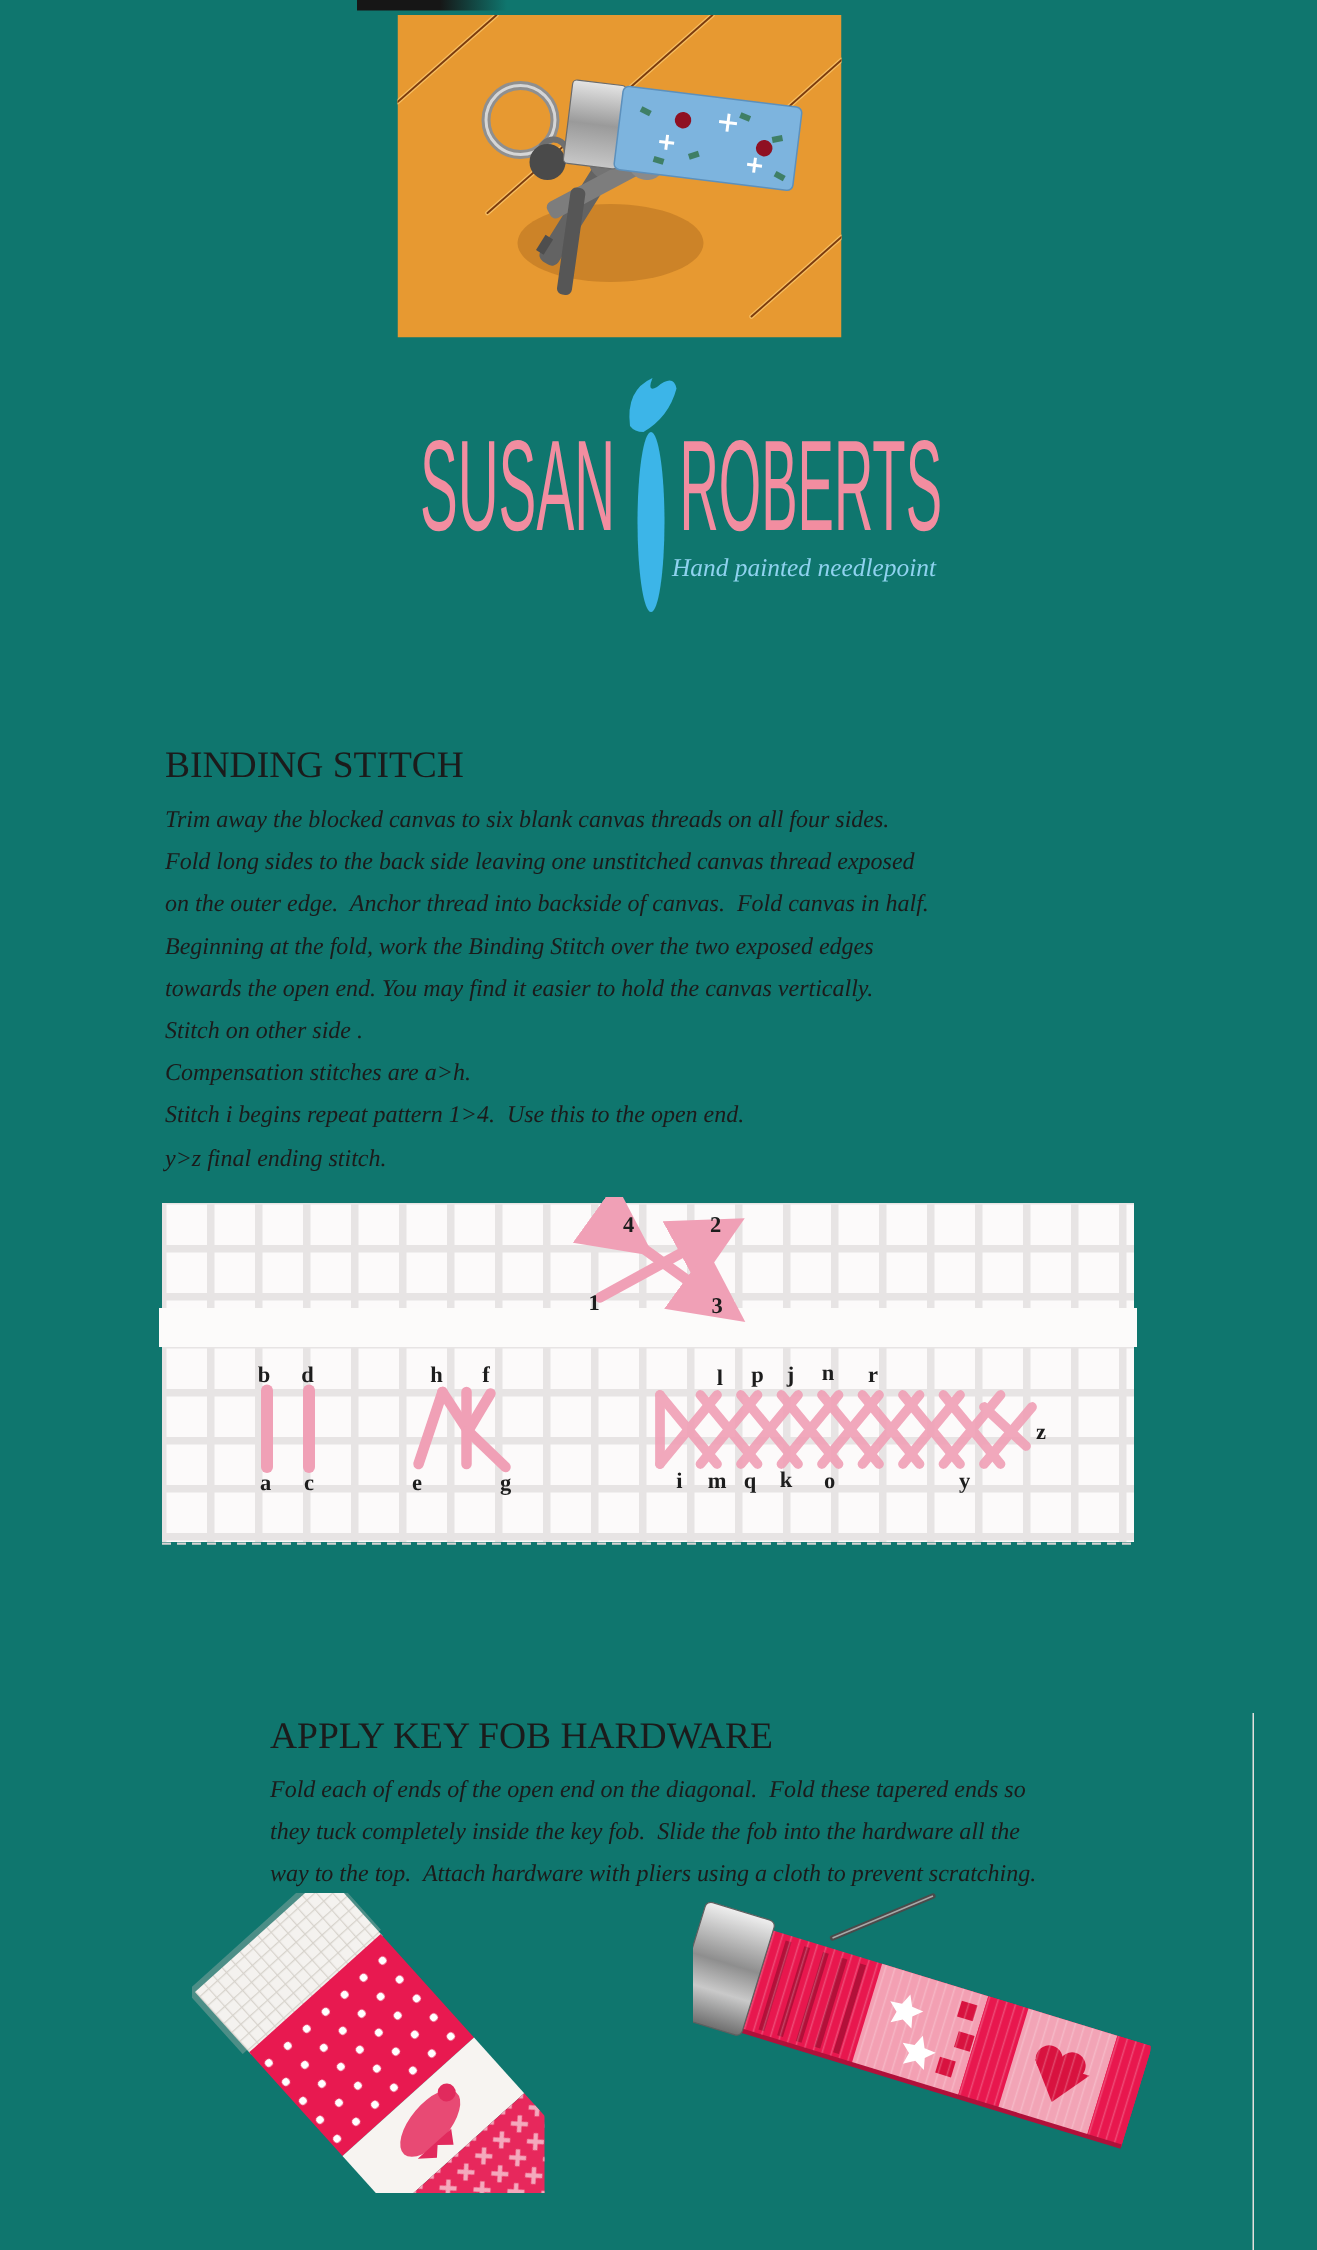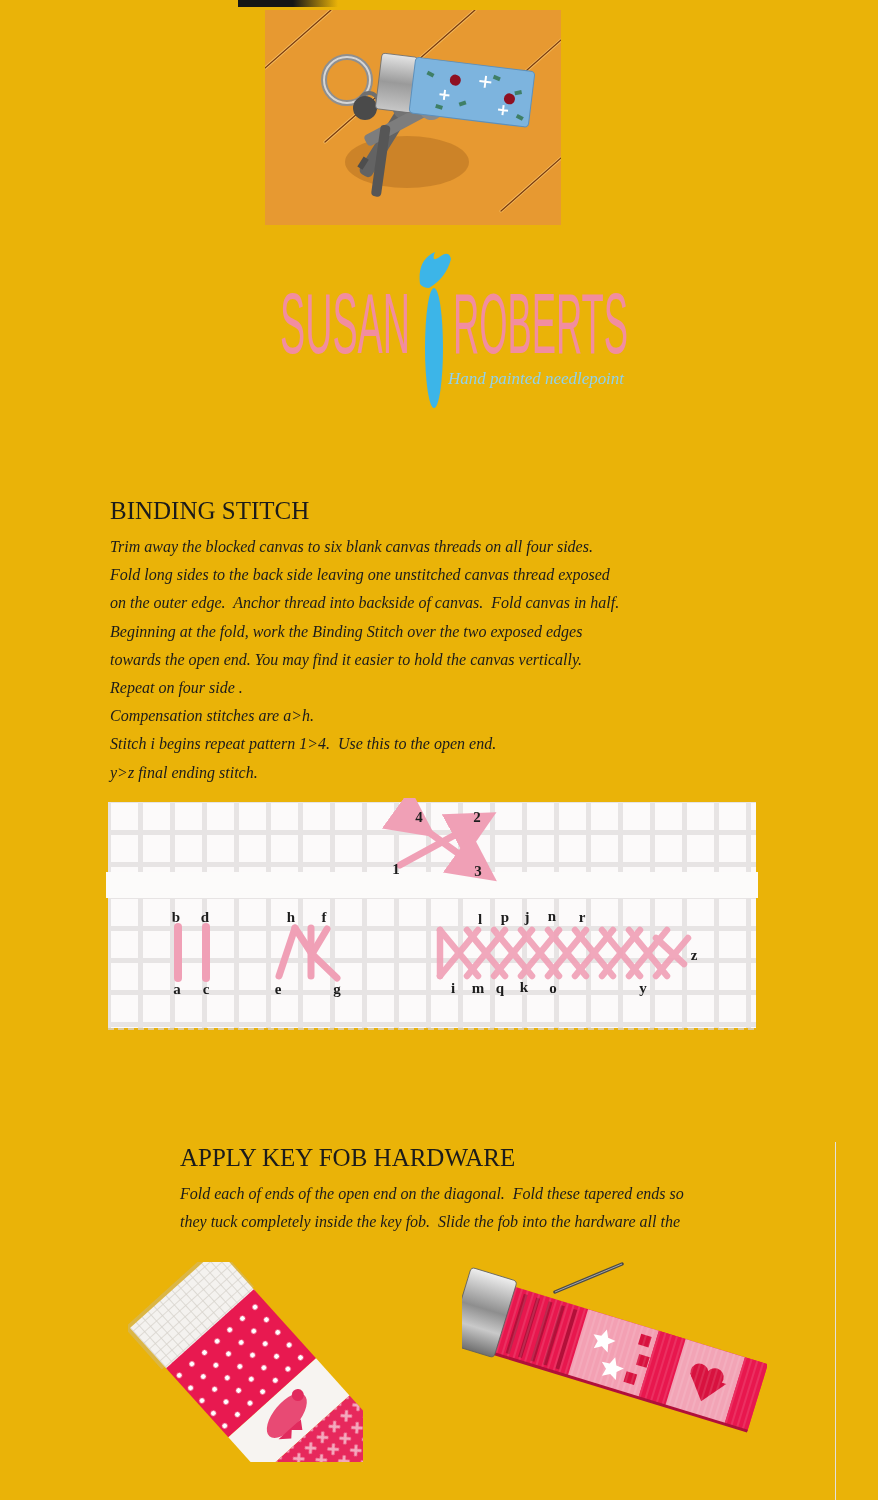--- a/index.html
+++ b/index.html
@@ -1,16 +1,16 @@
 <!DOCTYPE html>
 <html><head>
 <meta charset="utf-8">
 <style>
   html,body{margin:0;padding:0;background:#ffffff;}
-  .page{position:relative;width:878px;height:1500px;background:#eab308;overflow:hidden;
+  .page{position:relative;width:878px;height:1500px;background:#0f766e;overflow:hidden;
         font-family:"Liberation Serif",serif;color:#1b1b1b;}
   .abs{position:absolute;}
   .scan-bar{left:238px;top:0;width:100px;height:7px;
             background:linear-gradient(to right,#161616 55%,rgba(22,22,22,0));}
   .scan-line{left:835px;top:1142px;width:1px;height:358px;background:#e3e0dd;}
   .sec{position:absolute;}
   .sec-title{font-size:25px;white-space:pre;margin:0 0 8px 0;}
   .textline{font-size:16px;line-height:28.2px;white-space:pre;font-style:italic;}
   .diagram{left:106px;top:798px;width:652px;height:236px;}
   .dlab{position:absolute;transform:translateX(-50%);font-family:"Liberation Serif",serif;
@@ -99,21 +99,21 @@
     <text class="logo-tag" x="180" y="136" font-size="17" textLength="176" lengthAdjust="spacingAndGlyphs">Hand painted needlepoint</text>
   </svg>
 
   <div class="sec" style="left:110px;top:497px;">
     <p class="sec-title">BINDING STITCH</p>
     <div class="textline">Trim away the blocked canvas to six blank canvas threads on all four sides.</div>
     <div class="textline">Fold long sides to the back side leaving one unstitched canvas thread exposed</div>
     <div class="textline">on the outer edge.  Anchor thread into backside of canvas.  Fold canvas in half.</div>
     <div class="textline">Beginning at the fold, work the Binding Stitch over the two exposed edges</div>
     <div class="textline">towards the open end. You may find it easier to hold the canvas vertically.</div>
-    <div class="textline">Repeat on four side .</div>
+    <div class="textline">Stitch on other side .</div>
     <div class="textline">Compensation stitches are a&gt;h.</div>
     <div class="textline">Stitch i begins repeat pattern 1&gt;4.  Use this to the open end.</div>
     <div class="textline">y&gt;z final ending stitch.</div>
   </div>
 
   <div class="abs diagram">
     <svg width="652" height="236" viewBox="0 0 652 236">
       <defs>
         <pattern id="mesh" width="32" height="32" patternUnits="userSpaceOnUse">
           <rect width="32" height="32" fill="#fcfafa"></rect>
@@ -196,20 +196,21 @@
     <span class="dlab" style="left:418px;top:182px;">k</span>
     <span class="dlab" style="left:447px;top:183px;">o</span>
     <span class="dlab" style="left:537px;top:183px;">y</span>
     <span class="dlab" style="left:588px;top:150px;">z</span>
   </div>
 
   <div class="sec" style="left:132px;top:1144px;margin-left:48px;">
     <p class="sec-title">APPLY KEY FOB HARDWARE</p>
     <div class="textline">Fold each of ends of the open end on the diagonal.  Fold these tapered ends so</div>
     <div class="textline">they tuck completely inside the key fob.  Slide the fob into the hardware all the</div>
+    <div class="textline">way to the top.  Attach hardware with pliers using a cloth to prevent scratching.</div>
   </div>
 
   <svg class="abs" style="left:128px;top:1262px;" width="235" height="200" viewBox="0 0 235 200">
     <defs>
       <pattern id="dots" width="17" height="17" patternUnits="userSpaceOnUse">
         <circle cx="5" cy="5" r="2.6" fill="#ffffff"></circle>
       </pattern>
       <pattern id="meshw" width="8" height="8" patternUnits="userSpaceOnUse">
         <rect width="8" height="8" fill="#f4f2ef"></rect>
         <path d="M0,0 H8 M0,0 V8" stroke="#d7d3cc" stroke-width="1.6" fill="none"></path>

